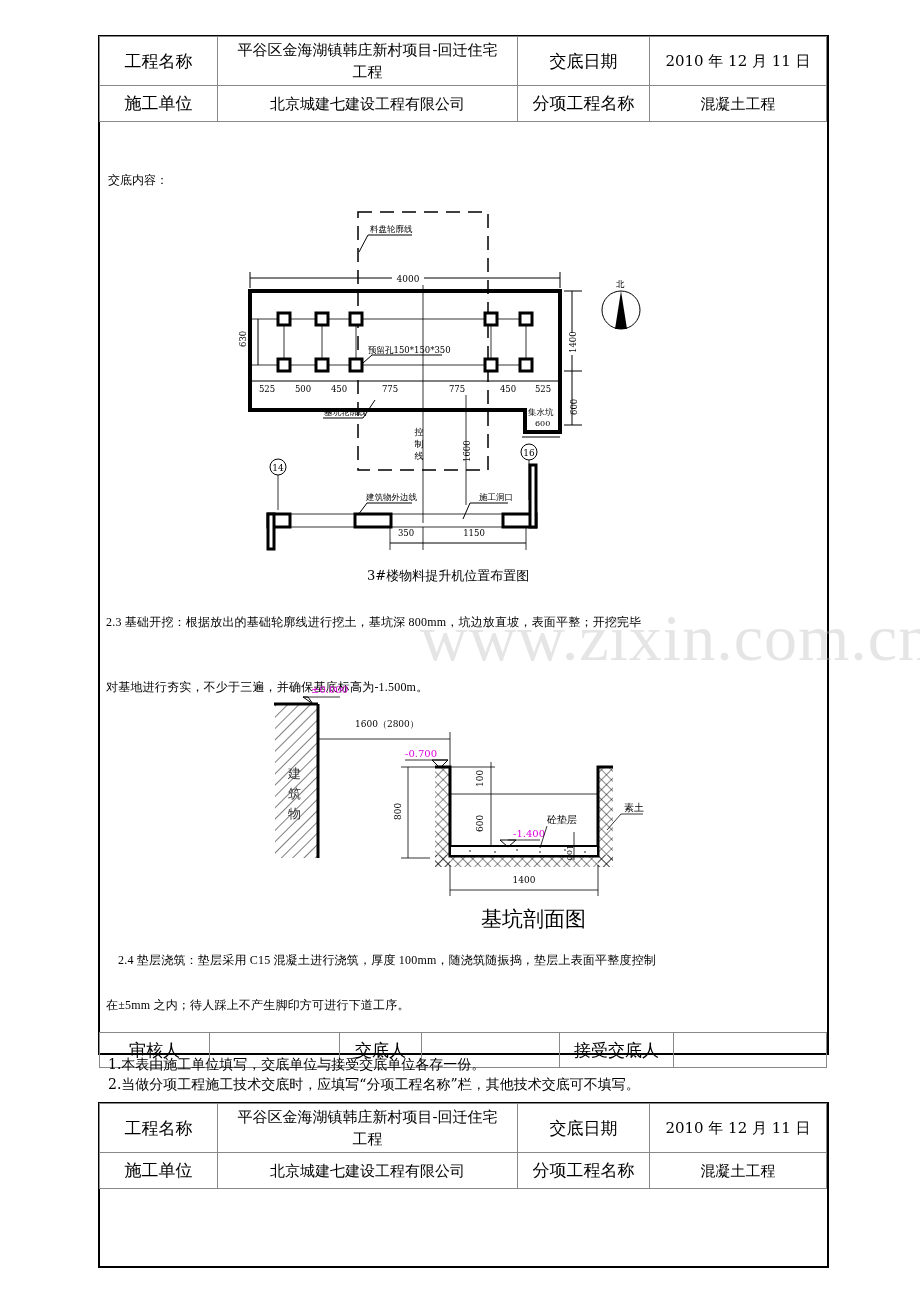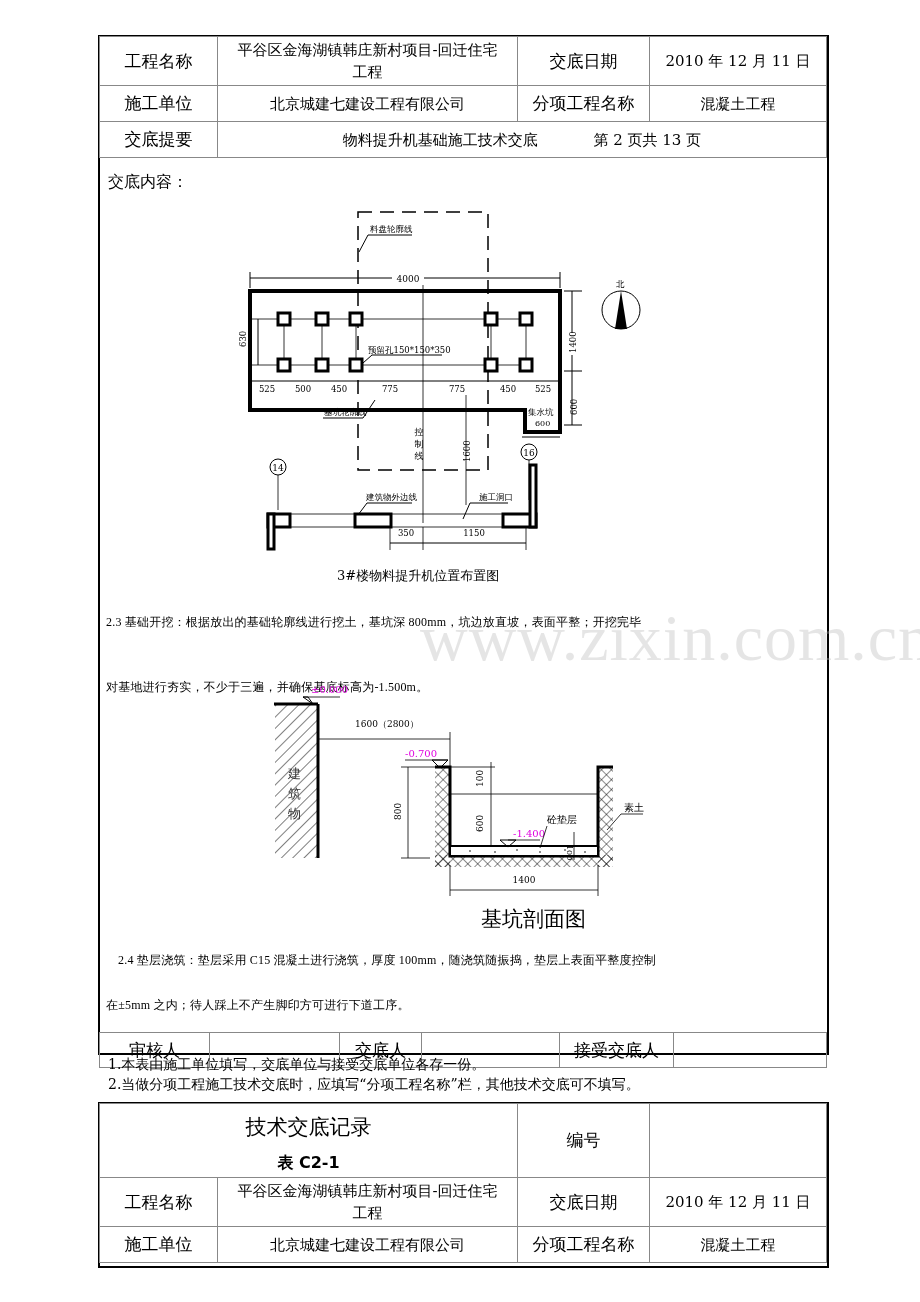--- a/index.html
+++ b/index.html
@@ -39,32 +39,24 @@
     </td>
     <td class="lbl">交底日期</td>
     <td class="val">2010 年 12 月 11 日</td>
   </tr>
   <tr style="height:36px">
     <td class="lbl">施工单位</td>
     <td class="val">北京城建七建设工程有限公司</td>
     <td class="lbl">分项工程名称</td>
     <td class="val">混凝土工程</td>
   </tr>
-  <tr style="height:36px">
-    <td class="lbl">交底提要</td>
-    <td class="val" colspan="3">
-      <span>物料提升机基础施工技术交底</span>
-      <span style="display:inline-block;width:46px"></span>
-      <span>第 2 页共 13 页</span>
-    </td>
-  </tr>
 </tbody>
   </table>
 
-<div class="abs lbl" style="left:108px;top:172px;font-size:16px;">交底内容：</div>
+<div class="abs lbl" style="left:108px;top:172px;font-size:12px;">交底内容：</div>
 
 <svg class="abs" style="left:230px;top:205px;" width="430" height="380">
 
   <rect x="128" y="7" width="130" height="258" fill="none" stroke="#000" stroke-width="1.5" stroke-dasharray="14,8"></rect>
 
   <line x1="129" y1="47" x2="138" y2="30" stroke="#000"></line>
   <line x1="138" y1="30" x2="182" y2="30" stroke="#000"></line>
   <text x="140" y="27" font-size="8.5">料盘轮廓线</text>
 
   <line x1="20" y1="73" x2="330" y2="73" stroke="#000"></line>
@@ -167,21 +159,21 @@
   <line x1="240" y1="298" x2="233" y2="314" stroke="#000"></line>
   <text x="249" y="295" font-size="8.5">施工洞口</text>
 
   <line x1="160" y1="338" x2="296" y2="338" stroke="#000"></line>
   <line x1="160" y1="322" x2="160" y2="345" stroke="#000" stroke-width="0.8"></line>
   <line x1="193" y1="322" x2="193" y2="345" stroke="#000" stroke-width="0.8"></line>
   <line x1="296" y1="322" x2="296" y2="345" stroke="#000" stroke-width="0.8"></line>
   <text x="176" y="331" font-size="8.5" text-anchor="middle">350</text>
   <text x="244" y="331" font-size="8.5" text-anchor="middle">1150</text>
 </svg>
-<div class="caption" style="left:337px;top:567px;font-size:13px;">3#楼物料提升机位置布置图</div>
+<div class="caption" style="left:367px;top:567px;font-size:13px;">3#楼物料提升机位置布置图</div>
 
 <div class="watermark">www.zixin.com.cn</div>
 
 <div class="para" style="top:614px;">2.3 基础开挖：根据放出的基础轮廓线进行挖土，基坑深 800mm，坑边放直坡，表面平整；开挖完毕</div>
 <div class="para" style="top:679px;">对基地进行夯实，不少于三遍，并确保基底标高为-1.500m。</div>
 
 <svg class="abs" style="left:255px;top:680px;" width="410" height="220">
   <defs>
     <pattern id="hatch" width="8" height="8" patternUnits="userSpaceOnUse" patternTransform="rotate(45)">
       <line x1="0" y1="0" x2="0" y2="8" stroke="#000" stroke-width="1"></line>
@@ -290,28 +282,20 @@
 
 <div class="abs" style="left:98px;top:1102px;width:727px;height:162px;border:2px solid #000;"></div>
 <table class="form" style="left:99px;top:1103px;width:727px;">
   <colgroup>
       <col style="width:118px">
       <col style="width:300px">
       <col style="width:132px">
       <col style="width:177px">
     </colgroup>
   <tbody>
-      <tr style="height:74px">
-    <td colspan="2">
-      <div class="lbl" style="font-size:21px;margin-top:6px;">技术交底记录</div>
-      <div class="lbl" style="font-size:16px;font-weight:bold;margin-top:12px;">表 C2-1</div>
-    </td>
-    <td class="lbl">编号</td>
-    <td></td>
-  </tr>
   <tr style="height:49px">
     <td class="lbl">工程名称</td>
     <td class="val">
       <div>平谷区金海湖镇韩庄新村项目-回迁住宅</div>
       <div>工程</div>
     </td>
     <td class="lbl">交底日期</td>
     <td class="val">2010 年 12 月 11 日</td>
   </tr>
   <tr style="height:36px">

